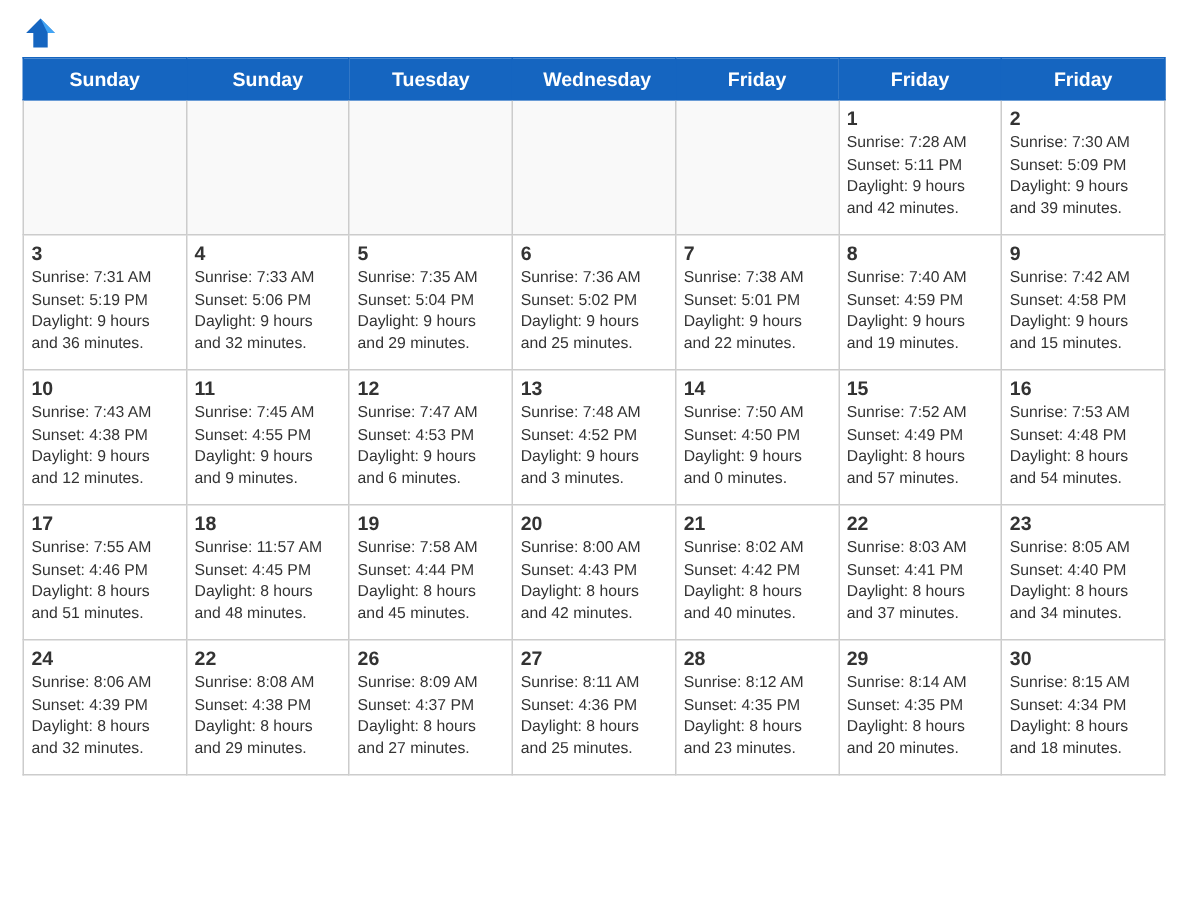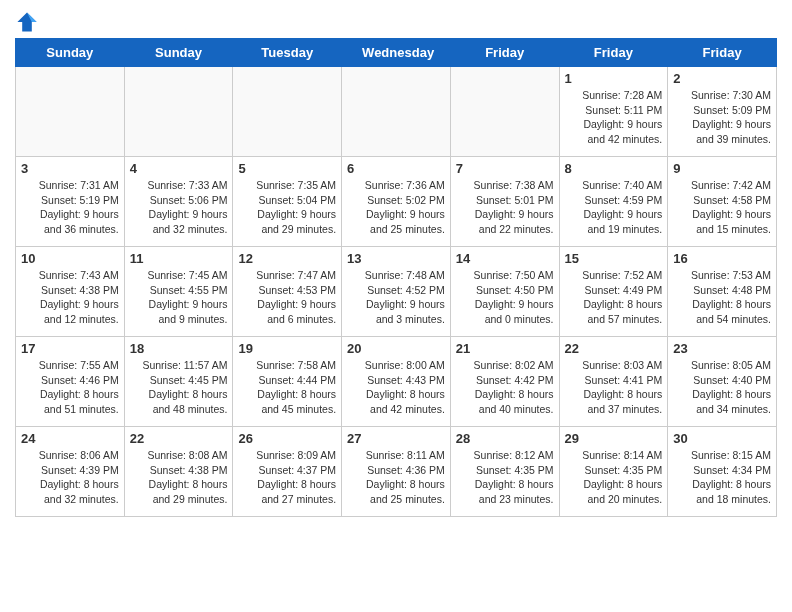--- a/index.html
+++ b/index.html
@@ -13,21 +13,21 @@
     .logo-icon { width: 24px; height: 24px; margin-right: 4px; }
     .title-block { text-align: right; }
     .month-title { font-size: 36px; font-weight: bold; color: #333; }
     .location { font-size: 16px; color: #555; }
     table { width: 100%; border-collapse: collapse; table-layout: fixed; }
     thead th { background: #1565c0; color: #fff; text-align: center; padding: 6px 20px; font-size: 13px; border: 1px solid #1565c0; }
     td { vertical-align: top; border: 1px solid #ccc; padding: 4px 5px; font-size: 11px; color: #333; min-height: 80px; height: 90px; }
     td.empty { background: #f9f9f9; }
     td.filled { background: #fff; }
     .day-num { font-size: 13px; font-weight: bold; margin-bottom: 2px; }
-    .day-info { font-size: 10.5px; line-height: 1.4; color: #333; text-align: right; }
+    .day-info { font-size: 10.5px; line-height: 1.4; color: #333; }
   </style>
 </head>
 <body>
 
 <div class="container">
   <div class="header-row">
     <div class="logo">
       <svg class="logo-icon" viewBox="0 0 40 40">
         <polygon points="20,4 36,20 28,20 28,36 12,36 12,20 4,20" fill="#1565c0"></polygon>
         <polygon points="20,4 36,20 28,20" fill="#42a5f5"></polygon>

